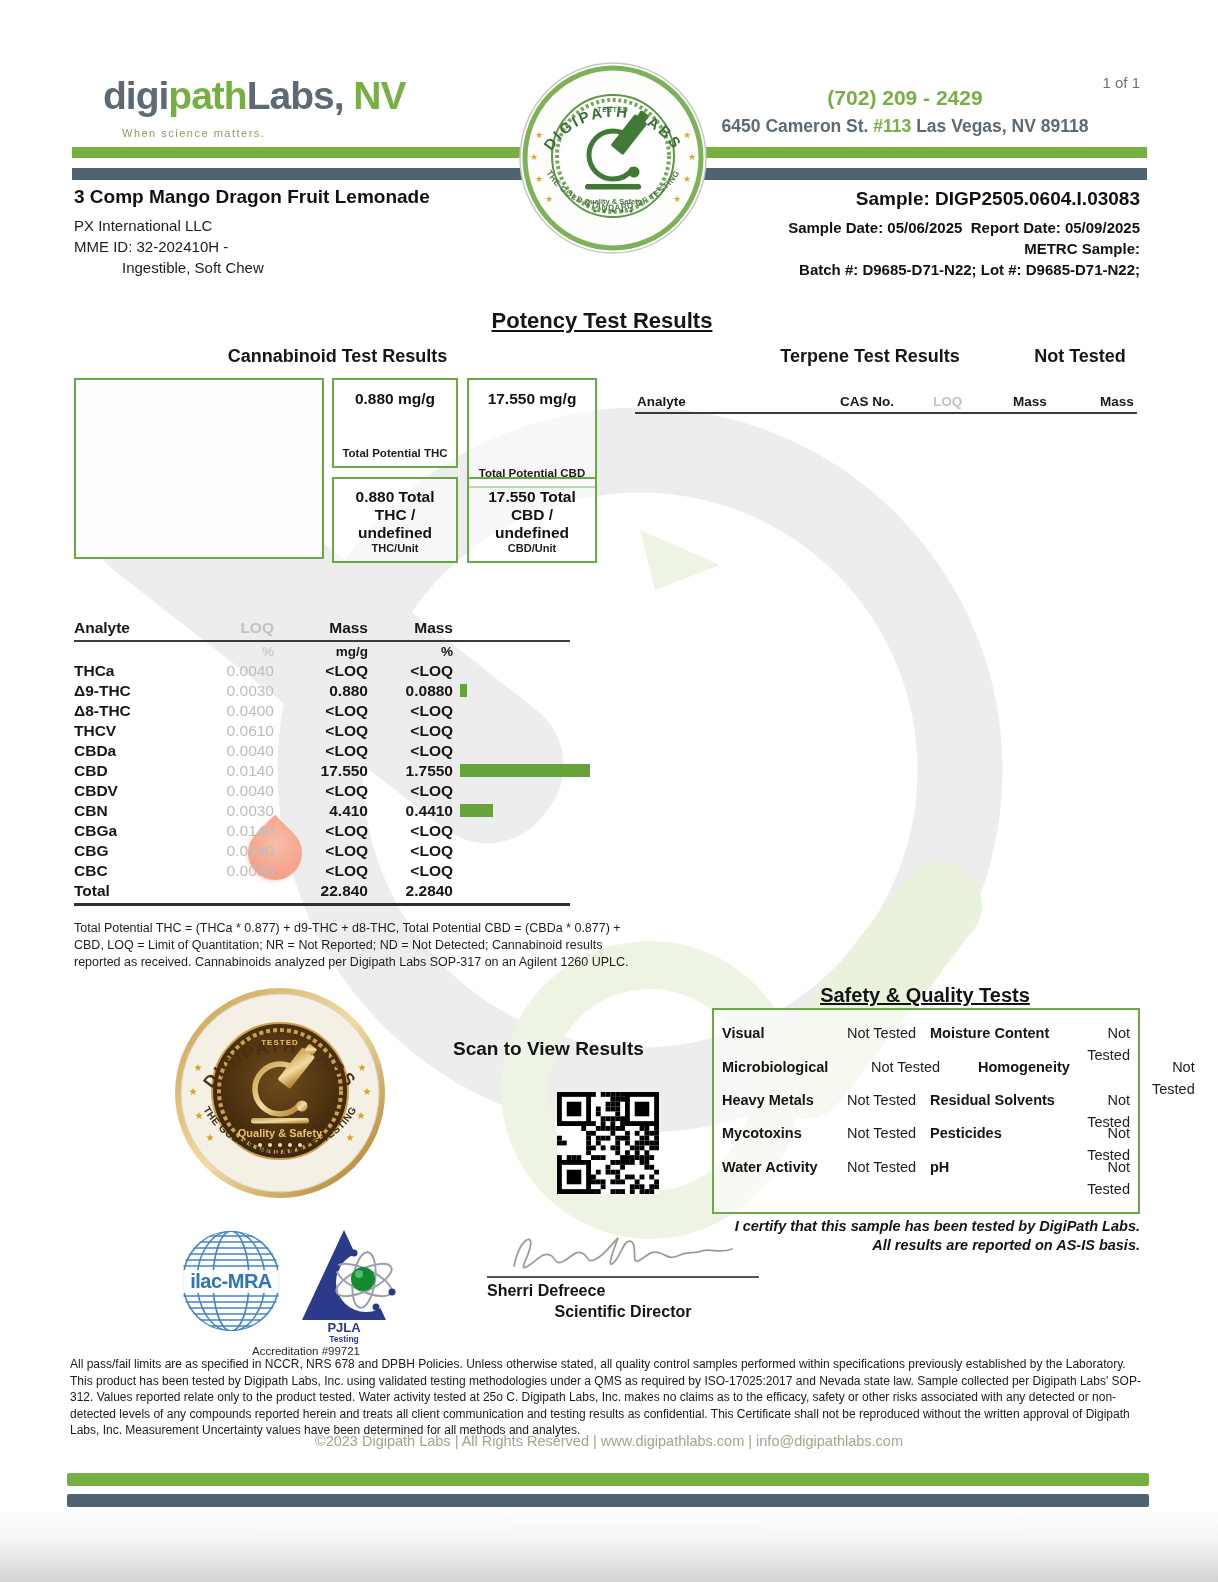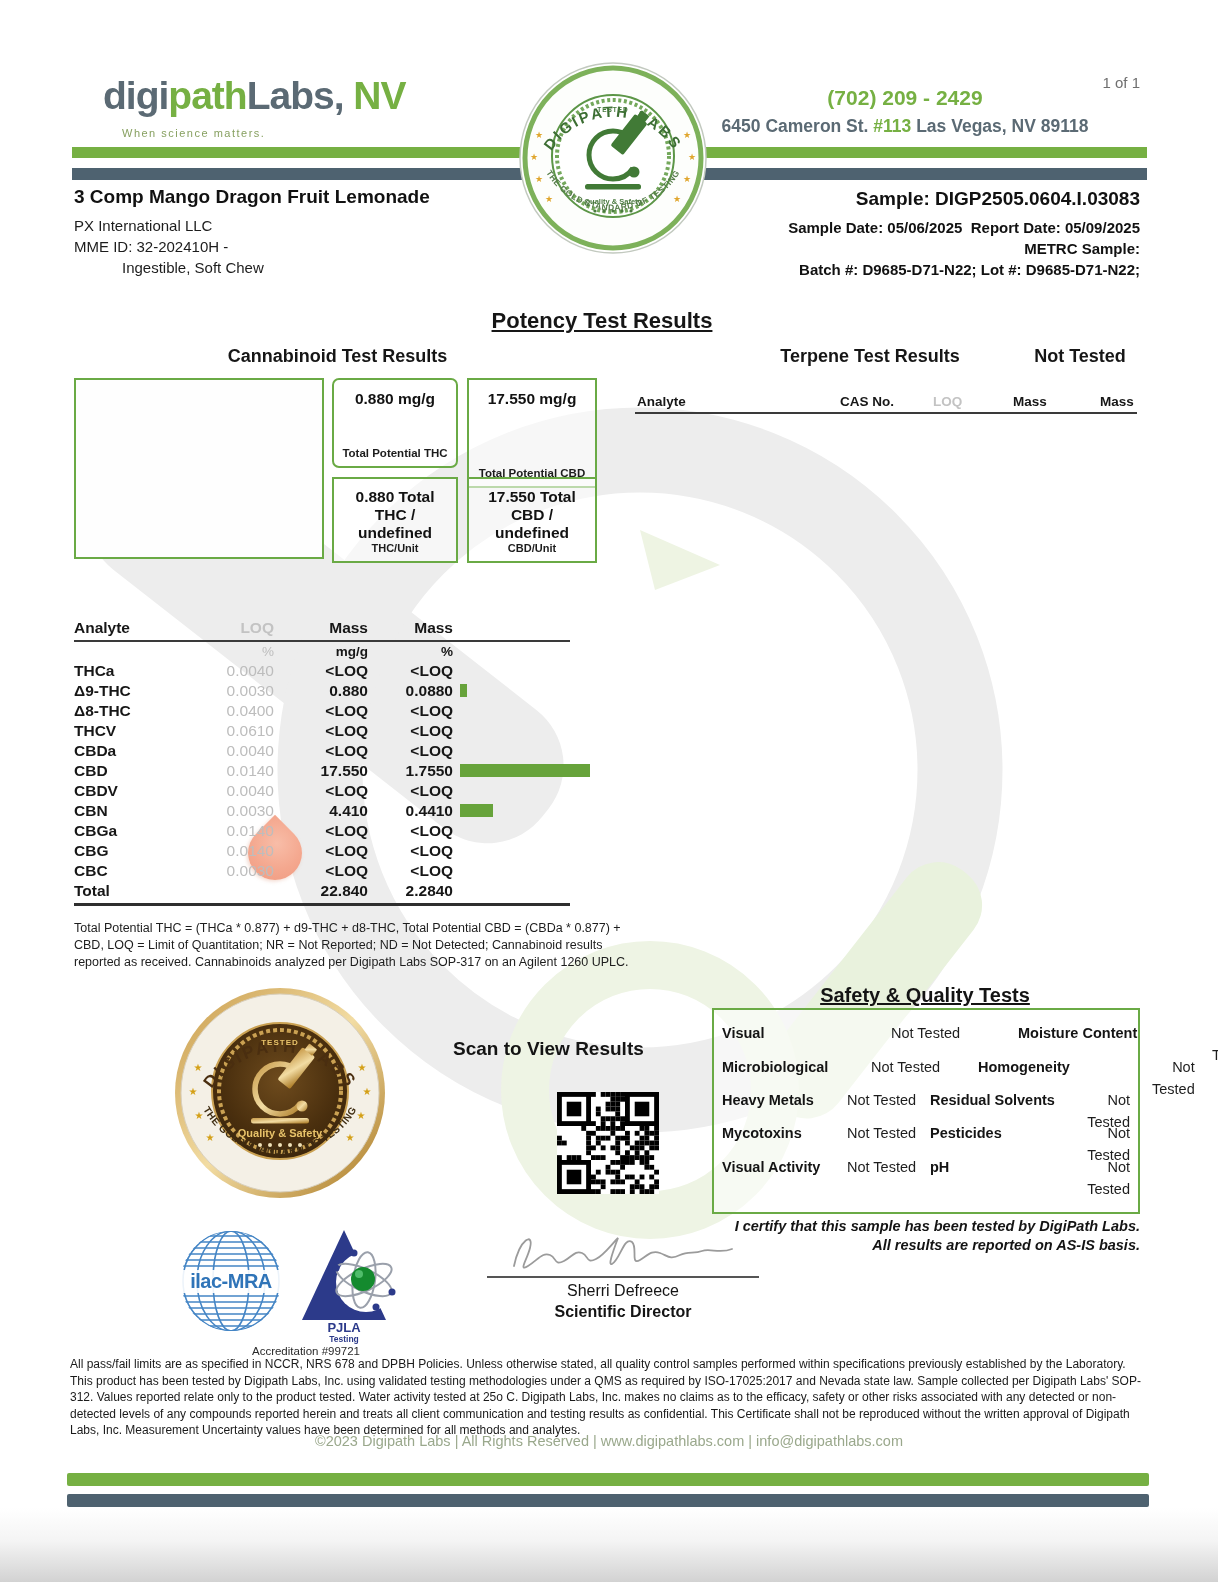--- a/index.html
+++ b/index.html
@@ -27,21 +27,21 @@
   #sample-batch{top:261px;}
   
   #potency-title{left:402px;top:308px;width:400px;text-align:center;font-size:22px;font-weight:bold;color:#161616;text-decoration:underline;}
   #cann-title{left:155px;top:346px;width:365px;text-align:center;font-size:18px;font-weight:bold;color:#161616;}
   #terp-title{left:720px;top:346px;width:300px;text-align:center;font-size:18px;font-weight:bold;color:#161616;}
   #terp-status{left:1010px;top:346px;width:140px;text-align:center;font-size:18px;font-weight:bold;color:#161616;}
   
   .gbox{border:2.5px solid #6aaa45;background:rgba(255,255,255,0.55);box-sizing:border-box;text-align:center;}
   #photo-box{left:74px;top:378px;width:250px;height:181px;background:#fefefe;}
   #gummy{left:172px;top:446px;width:54px;height:54px;background:radial-gradient(circle at 40% 35%,#f8bda8 0%,#f4a78e 55%,#ef9a80 100%);border-radius:0 50% 50% 50%;transform:rotate(45deg);box-shadow:0 2px 4px rgba(220,150,120,0.35);}
-  #box-thc{left:332px;top:378px;width:126px;height:90px;border-radius:7px;}
+  #box-thc{left:332px;top:378px;width:126px;height:90px;}
   #box-cbd{left:467px;top:378px;width:130px;height:110px;}
   #box-thc-unit{left:332px;top:477px;width:126px;height:86px;}
   #box-cbd-unit{left:467px;top:477px;width:130px;height:86px;}
   .gbox .val{display:block;margin-top:10px;font-size:15.5px;font-weight:bold;color:#121212;}
   .gbox .lbl{position:absolute;bottom:7px;left:0;right:0;font-size:11.5px;font-weight:bold;color:#1c1c1c;}
   .unit-lines{margin-top:9px;font-size:15.5px;font-weight:bold;color:#121212;line-height:18px;}
   .unit-sub{font-size:11px;font-weight:bold;color:#1c1c1c;}
   
   .terp-h{top:394px;font-size:13.5px;font-weight:bold;color:#161616;}
   #terp-h-loq{color:#c3c3c3;}
@@ -68,21 +68,21 @@
   #safety-title{left:770px;top:984px;width:310px;text-align:center;font-size:20px;font-weight:bold;color:#141414;text-decoration:underline;}
   #safety-box{left:712px;top:1008px;width:428px;height:206px;}
   .srow{position:absolute;left:8px;right:8px;display:grid;grid-template-columns:125px 83px 150px 1fr;font-size:14.5px;height:22px;line-height:22px;text-align:left;}
   .srow .sl{font-weight:bold;color:#141414;}
   .srow .sv{color:#1d1d1d;}
   .srow .sv2{color:#1d1d1d;text-align:right;}
   
   #certify{left:640px;top:1217px;width:500px;text-align:right;font-size:14.5px;font-weight:bold;font-style:italic;color:#141414;line-height:19px;}
   
   #sig-line{left:487px;top:1276px;width:272px;border-top:2px solid #555;}
-  #sig-name{left:487px;top:1282px;width:272px;text-align:center;font-size:16px;font-weight:normal;color:#141414;}
+  #sig-name{left:487px;top:1282px;width:272px;text-align:left;font-size:16px;font-weight:bold;color:#141414;}
   #sig-title{left:487px;top:1303px;width:272px;text-align:center;font-size:16px;font-weight:bold;color:#141414;}
   #accred-num{left:196px;top:1345px;width:220px;text-align:center;font-size:11.5px;color:#2a2a2a;}
   
   #disclaimer{left:70px;top:1356px;width:1080px;font-size:12px;line-height:16.5px;color:#1a1a1a;}
   #copyright{left:0;top:1433px;width:1218px;text-align:center;font-size:14.5px;color:#9aa88c;}
   #fbar-green{left:67px;top:1473px;width:1082px;height:13px;background:#76b043;border-radius:2px;}
   #fbar-slate{left:67px;top:1494px;width:1082px;height:13px;background:#4e6270;border-radius:2px;}
   #bottom-fade{left:0;top:1508px;width:1218px;height:74px;background:linear-gradient(180deg,#ffffff 0%,#f4f4f4 45%,#d2d2d2 100%);}
   #watermark{left:0;top:300px;z-index:0;pointer-events:none;}
   .content{z-index:1;}
@@ -514,21 +514,21 @@
         <rect x="65" y="100" width="5" height="5"></rect>
         <rect x="75" y="100" width="5" height="5"></rect>
         <rect x="85" y="100" width="5" height="5"></rect>
         <rect x="90" y="100" width="5" height="5"></rect>
         <rect x="95" y="100" width="5" height="5"></rect>
       </g>
   </svg>
 
   <div id="safety-title" class="abs content">Safety &amp; Quality Tests</div>
   <div id="safety-box" class="abs content gbox">
-    <div class="srow" style="top:12px;gap:44px;">
+    <div class="srow" style="top:12px;">
         <span class="sl">Visual</span>
         <span class="sv">Not Tested</span>
         <span class="sl">Moisture Content</span>
         <span class="sv2">Not Tested</span>
       </div>
     <div class="srow" style="top:46px;gap:24px;">
         <span class="sl">Microbiological</span>
         <span class="sv">Not Tested</span>
         <span class="sl">Homogeneity</span>
         <span class="sv2">Not Tested</span>
@@ -539,21 +539,21 @@
         <span class="sl">Residual Solvents</span>
         <span class="sv2">Not Tested</span>
       </div>
     <div class="srow" style="top:112px;">
         <span class="sl">Mycotoxins</span>
         <span class="sv">Not Tested</span>
         <span class="sl">Pesticides</span>
         <span class="sv2">Not Tested</span>
       </div>
     <div class="srow" style="top:146px;">
-        <span class="sl">Visual Activity</span>
+        <span class="sl">Water Activity</span>
         <span class="sv">Not Tested</span>
         <span class="sl">pH</span>
         <span class="sv2">Not Tested</span>
       </div>
   </div>
 
   <div id="certify" class="abs content">
     <div>I certify that this sample has been tested by DigiPath Labs.</div>
     <div>All results are reported on AS-IS basis.</div>
   </div>

